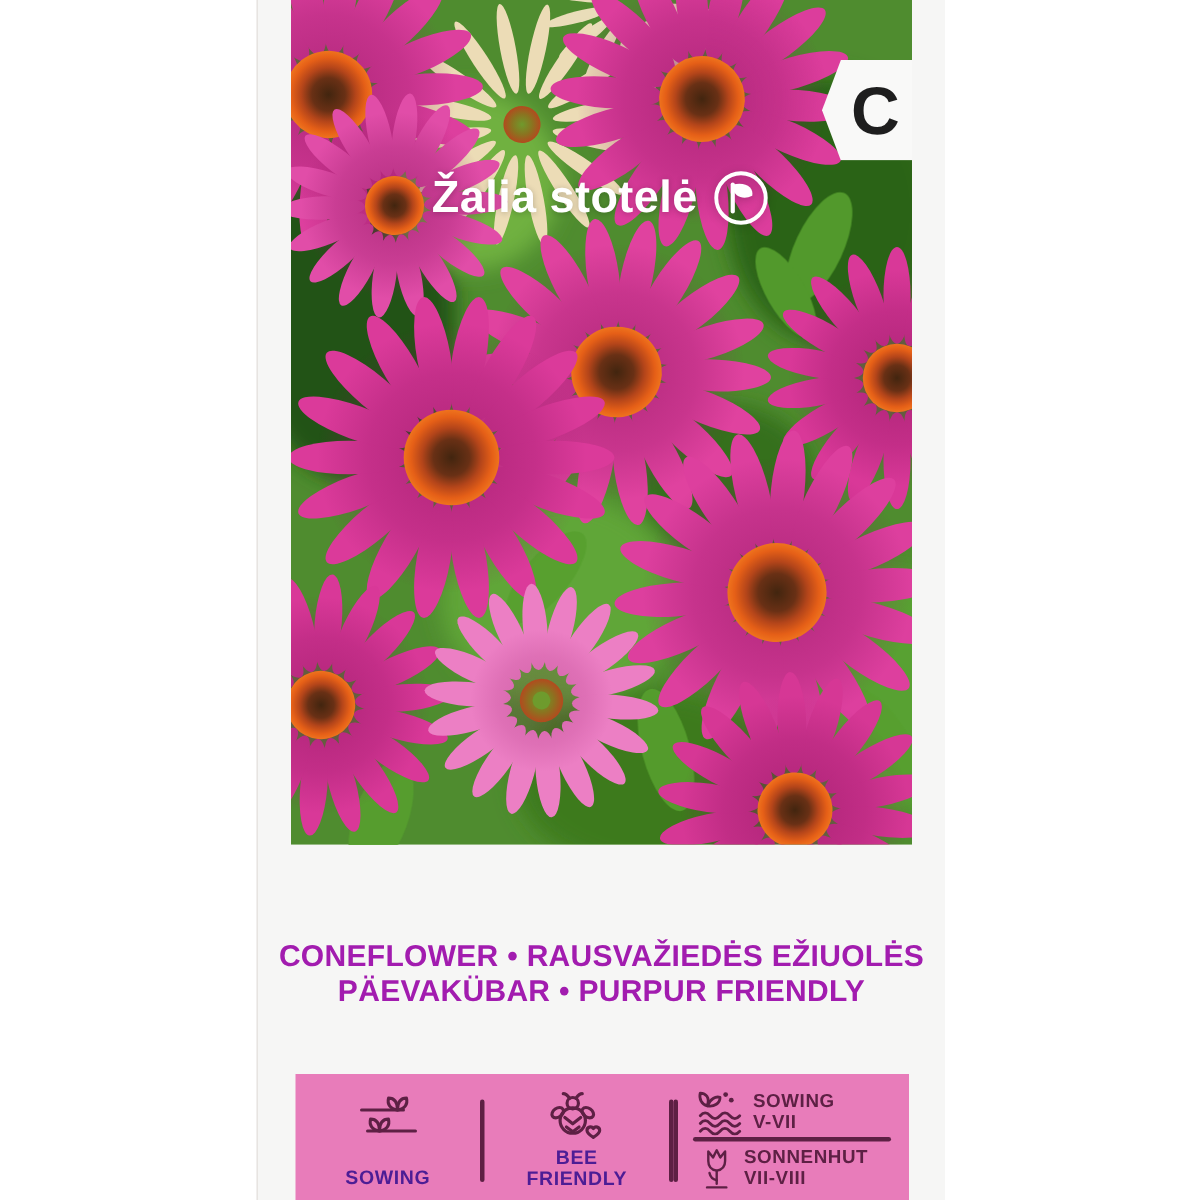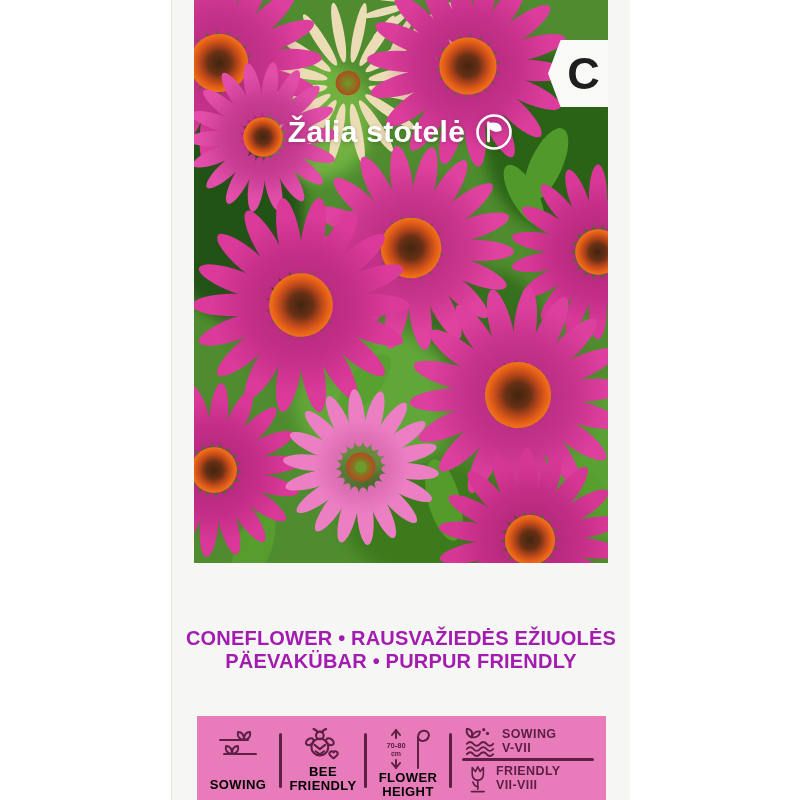--- a/index.html
+++ b/index.html
@@ -49,21 +49,21 @@
     background:#e87cba;display:flex;align-items:stretch;
     box-sizing:border-box;padding-top:9px;
   }
   .sec{
     flex:1 1 0;display:flex;flex-direction:column;align-items:center;
     justify-content:space-between;padding-bottom:8px;min-width:0;
   }
   .sec .icn{flex:0 0 auto;margin-top:2px;}
   .lbl{
     font-size:13px;font-weight:700;letter-spacing:.4px;line-height:14px;
-    text-align:center;color:#000000;max-width:78px;
+    text-align:center;color:#4c1d95;max-width:78px;
   }
   .divider{
     flex:0 0 3px;background:#5d2044;margin:8px 0 12px;border-radius:2px;
   }
   .sec4{flex:0 0 146px;display:flex;flex-direction:column;padding:0 0 6px 8px;}
   .row{display:flex;align-items:center;gap:4px;flex:1 1 0;padding-left:2px;}
   .row .txt{display:flex;flex-direction:column;}
   .row .txt div{
     font-size:12.5px;font-weight:700;letter-spacing:.4px;line-height:14px;color:#5d2044;
   }
@@ -267,33 +267,20 @@
         <circle class="icon-stroke" cx="15" cy="19" r="8"></circle>
         <path class="icon-stroke" d="M10 17 L15 21 L20 17"></path>
         <path class="icon-stroke" d="M11 23 L15 26 L19 23"></path>
         <path class="icon-stroke" d="M28 24 c-1.3 -1.8 -4 -0.9 -4 1.2 c0 1.7 2 3 4 4.4 c2 -1.4 4 -2.7 4 -4.4 c0 -2.1 -2.7 -3 -4 -1.2 Z"></path>
       </svg>
       <div class="lbl">BEE FRIENDLY</div>
     </div>
 
     <div class="divider"></div>
 
-    <div class="sec">
-      <svg class="icn" width="46" height="44" viewBox="0 0 46 44">
-        <path class="icon-stroke" d="M7 8 L11 3 L15 8"></path>
-        <path class="icon-stroke" d="M11 3 V11"></path>
-        <text class="icon-txt" x="11" y="21" font-size="7.5" text-anchor="middle">70-80</text>
-        <text class="icon-txt" x="11" y="29" font-size="7" text-anchor="middle">cm</text>
-        <path class="icon-stroke" d="M7 36 L11 41 L15 36"></path>
-        <path class="icon-stroke" d="M11 33 V41"></path>
-        <path class="icon-stroke" d="M33 41 V10"></path>
-        <path class="icon-stroke" d="M33 10 C34 2 43 2 44 8 C43 15 34 16 33 10 Z"></path>
-      </svg>
-      <div class="lbl">FLOWER HEIGHT</div>
-    </div>
 
     <div class="divider"></div>
 
     <div class="sec4">
       <div class="row">
         <svg width="36" height="32" viewBox="0 0 38 34">
           <path class="icon-stroke" d="M10 13 C6 12 4 8 5 4 C9 4 12 7 10 13 Z"></path>
           <path class="icon-stroke" d="M10 13 C12 8 16 6 19 7 C19 11 15 14 10 13 Z"></path>
           <circle class="icon-fill" cx="23" cy="5" r="1.7"></circle>
           <circle class="icon-fill" cx="27" cy="9" r="1.7"></circle>
@@ -308,20 +295,20 @@
       </div>
       <div class="rule"></div>
       <div class="row">
         <svg width="30" height="32" viewBox="0 0 34 40">
           <path class="icon-stroke" d="M11 7 L11 15 Q11 22 18 23 Q25 22 25 15 L25 7 L21 12 L18 6 L15 12 Z"></path>
           <path class="icon-stroke" d="M18 23 V34"></path>
           <path class="icon-stroke" d="M18 31 Q13 30 12 25"></path>
           <path class="icon-stroke" d="M10 37 H26"></path>
         </svg>
         <div class="txt">
-          <div>FRIENDLY</div>
+          <div>SONNENHUT</div>
           <div>VII-VIII</div>
         </div>
       </div>
     </div>
 
   </div>
 </div>
 
 </body></html>

